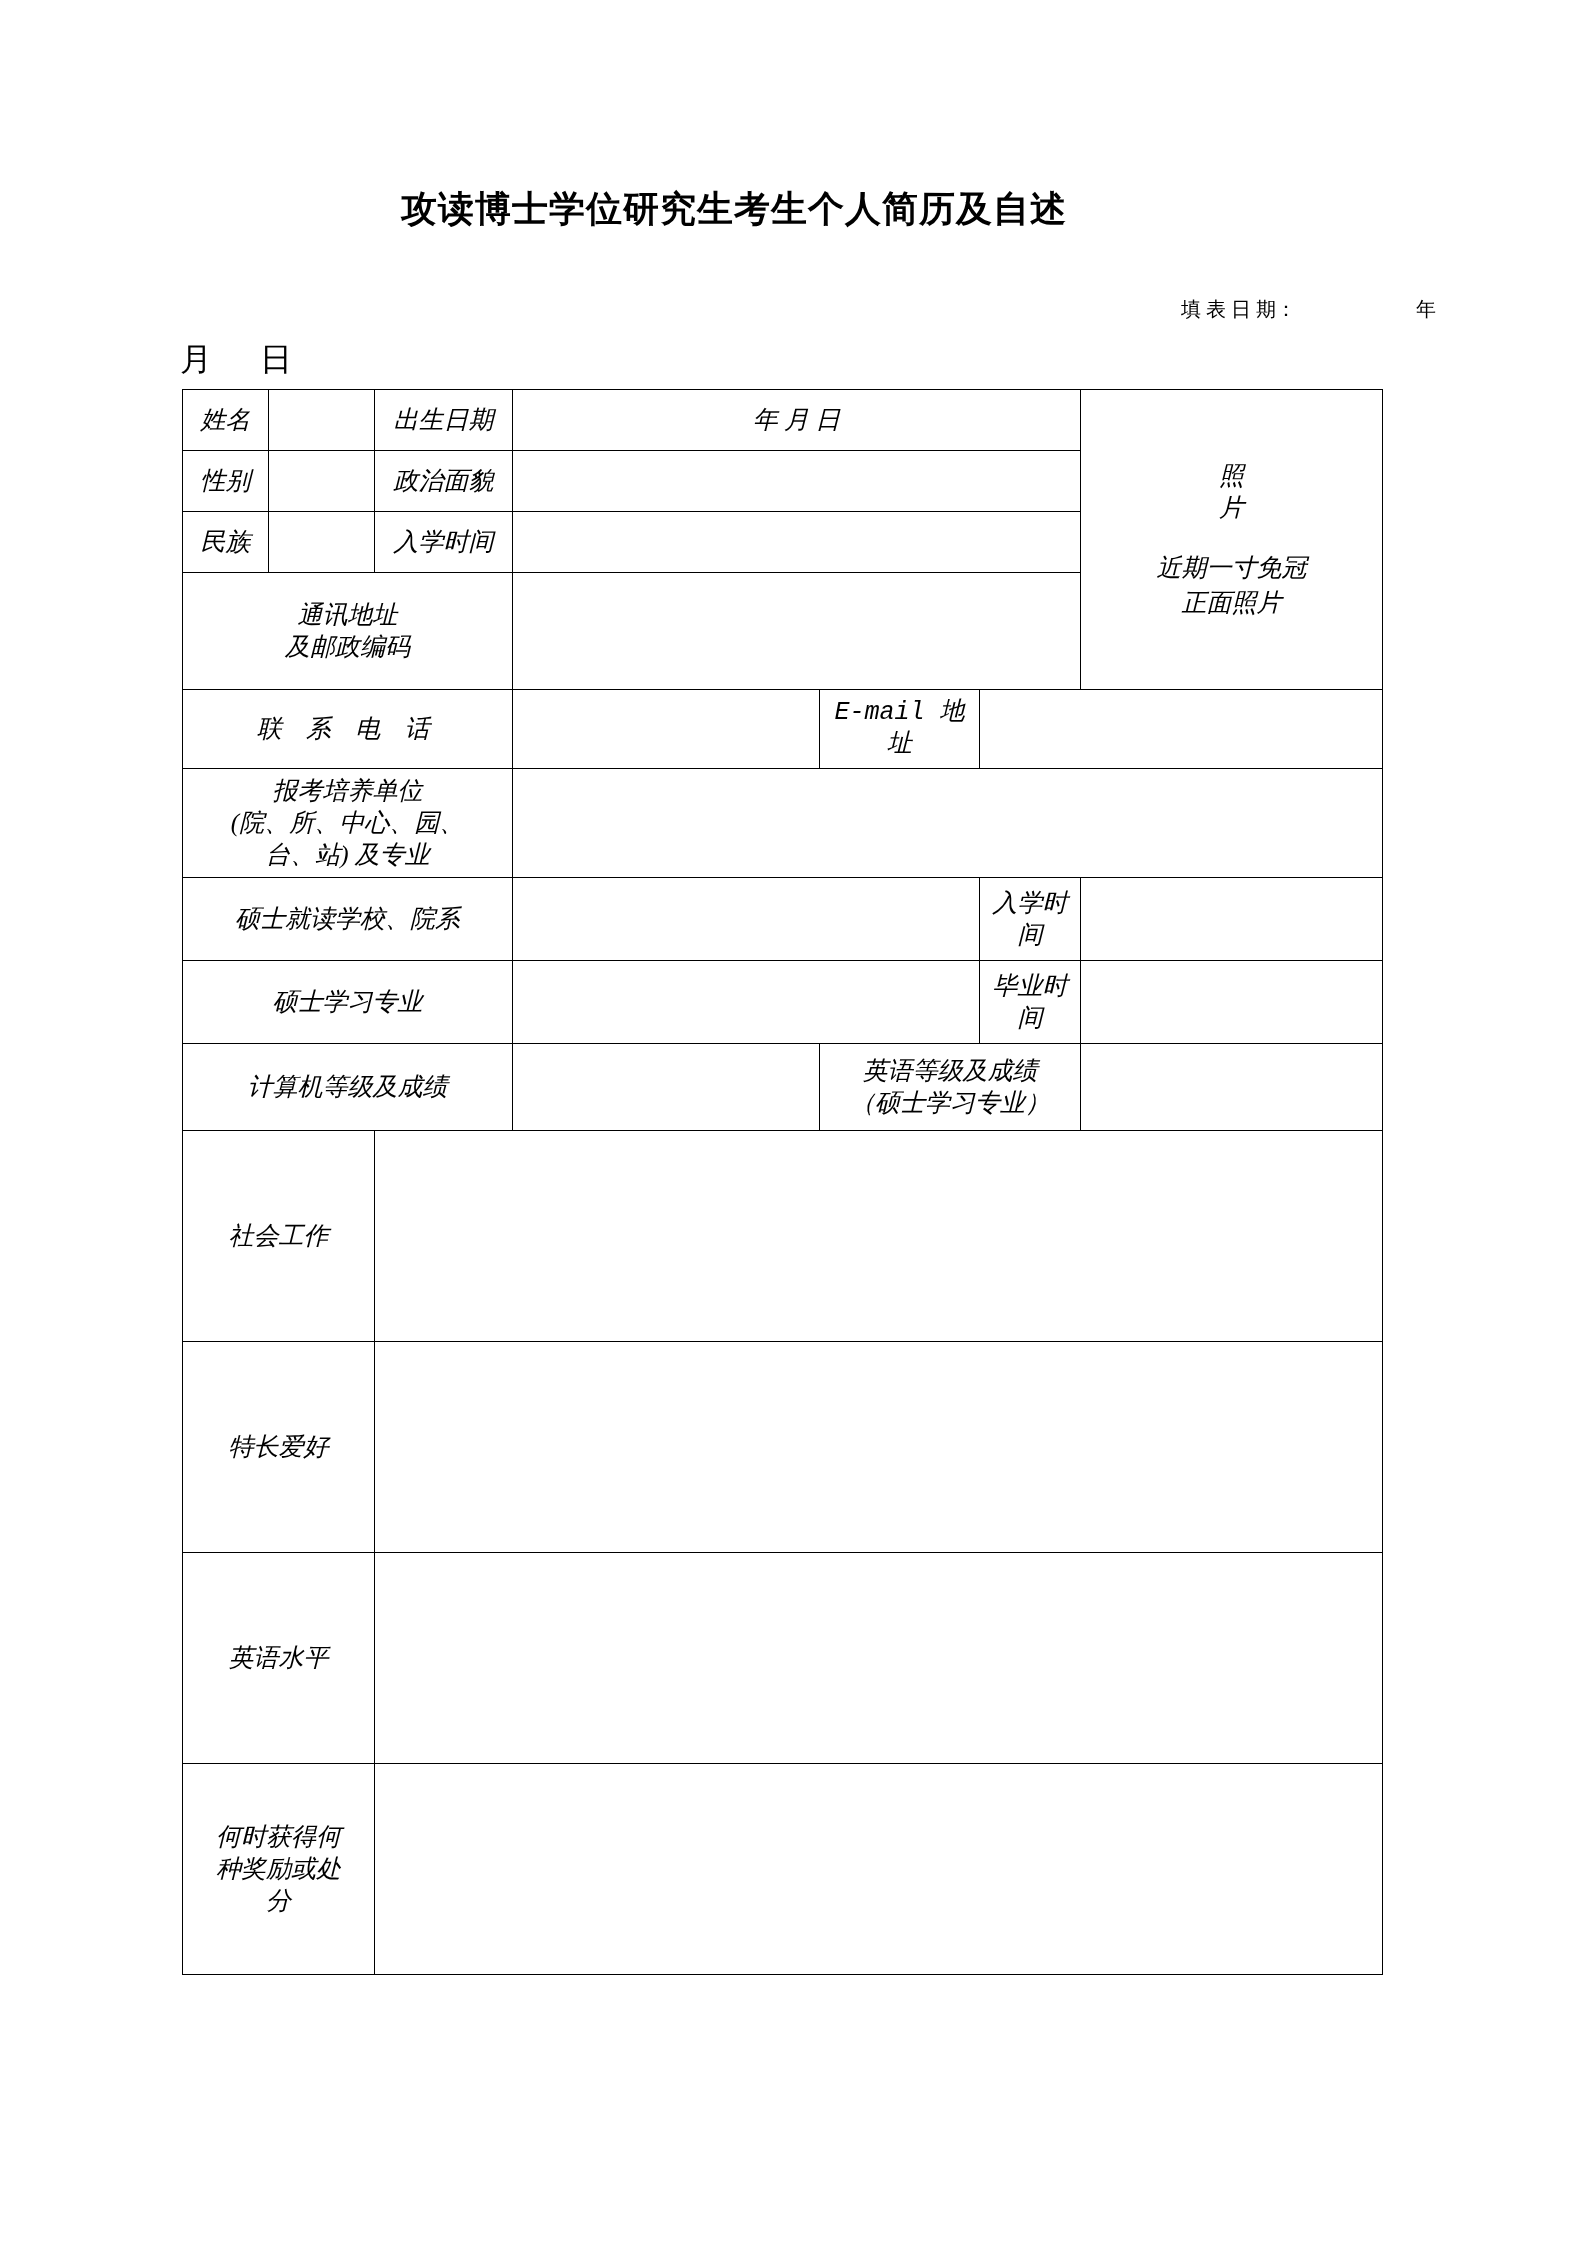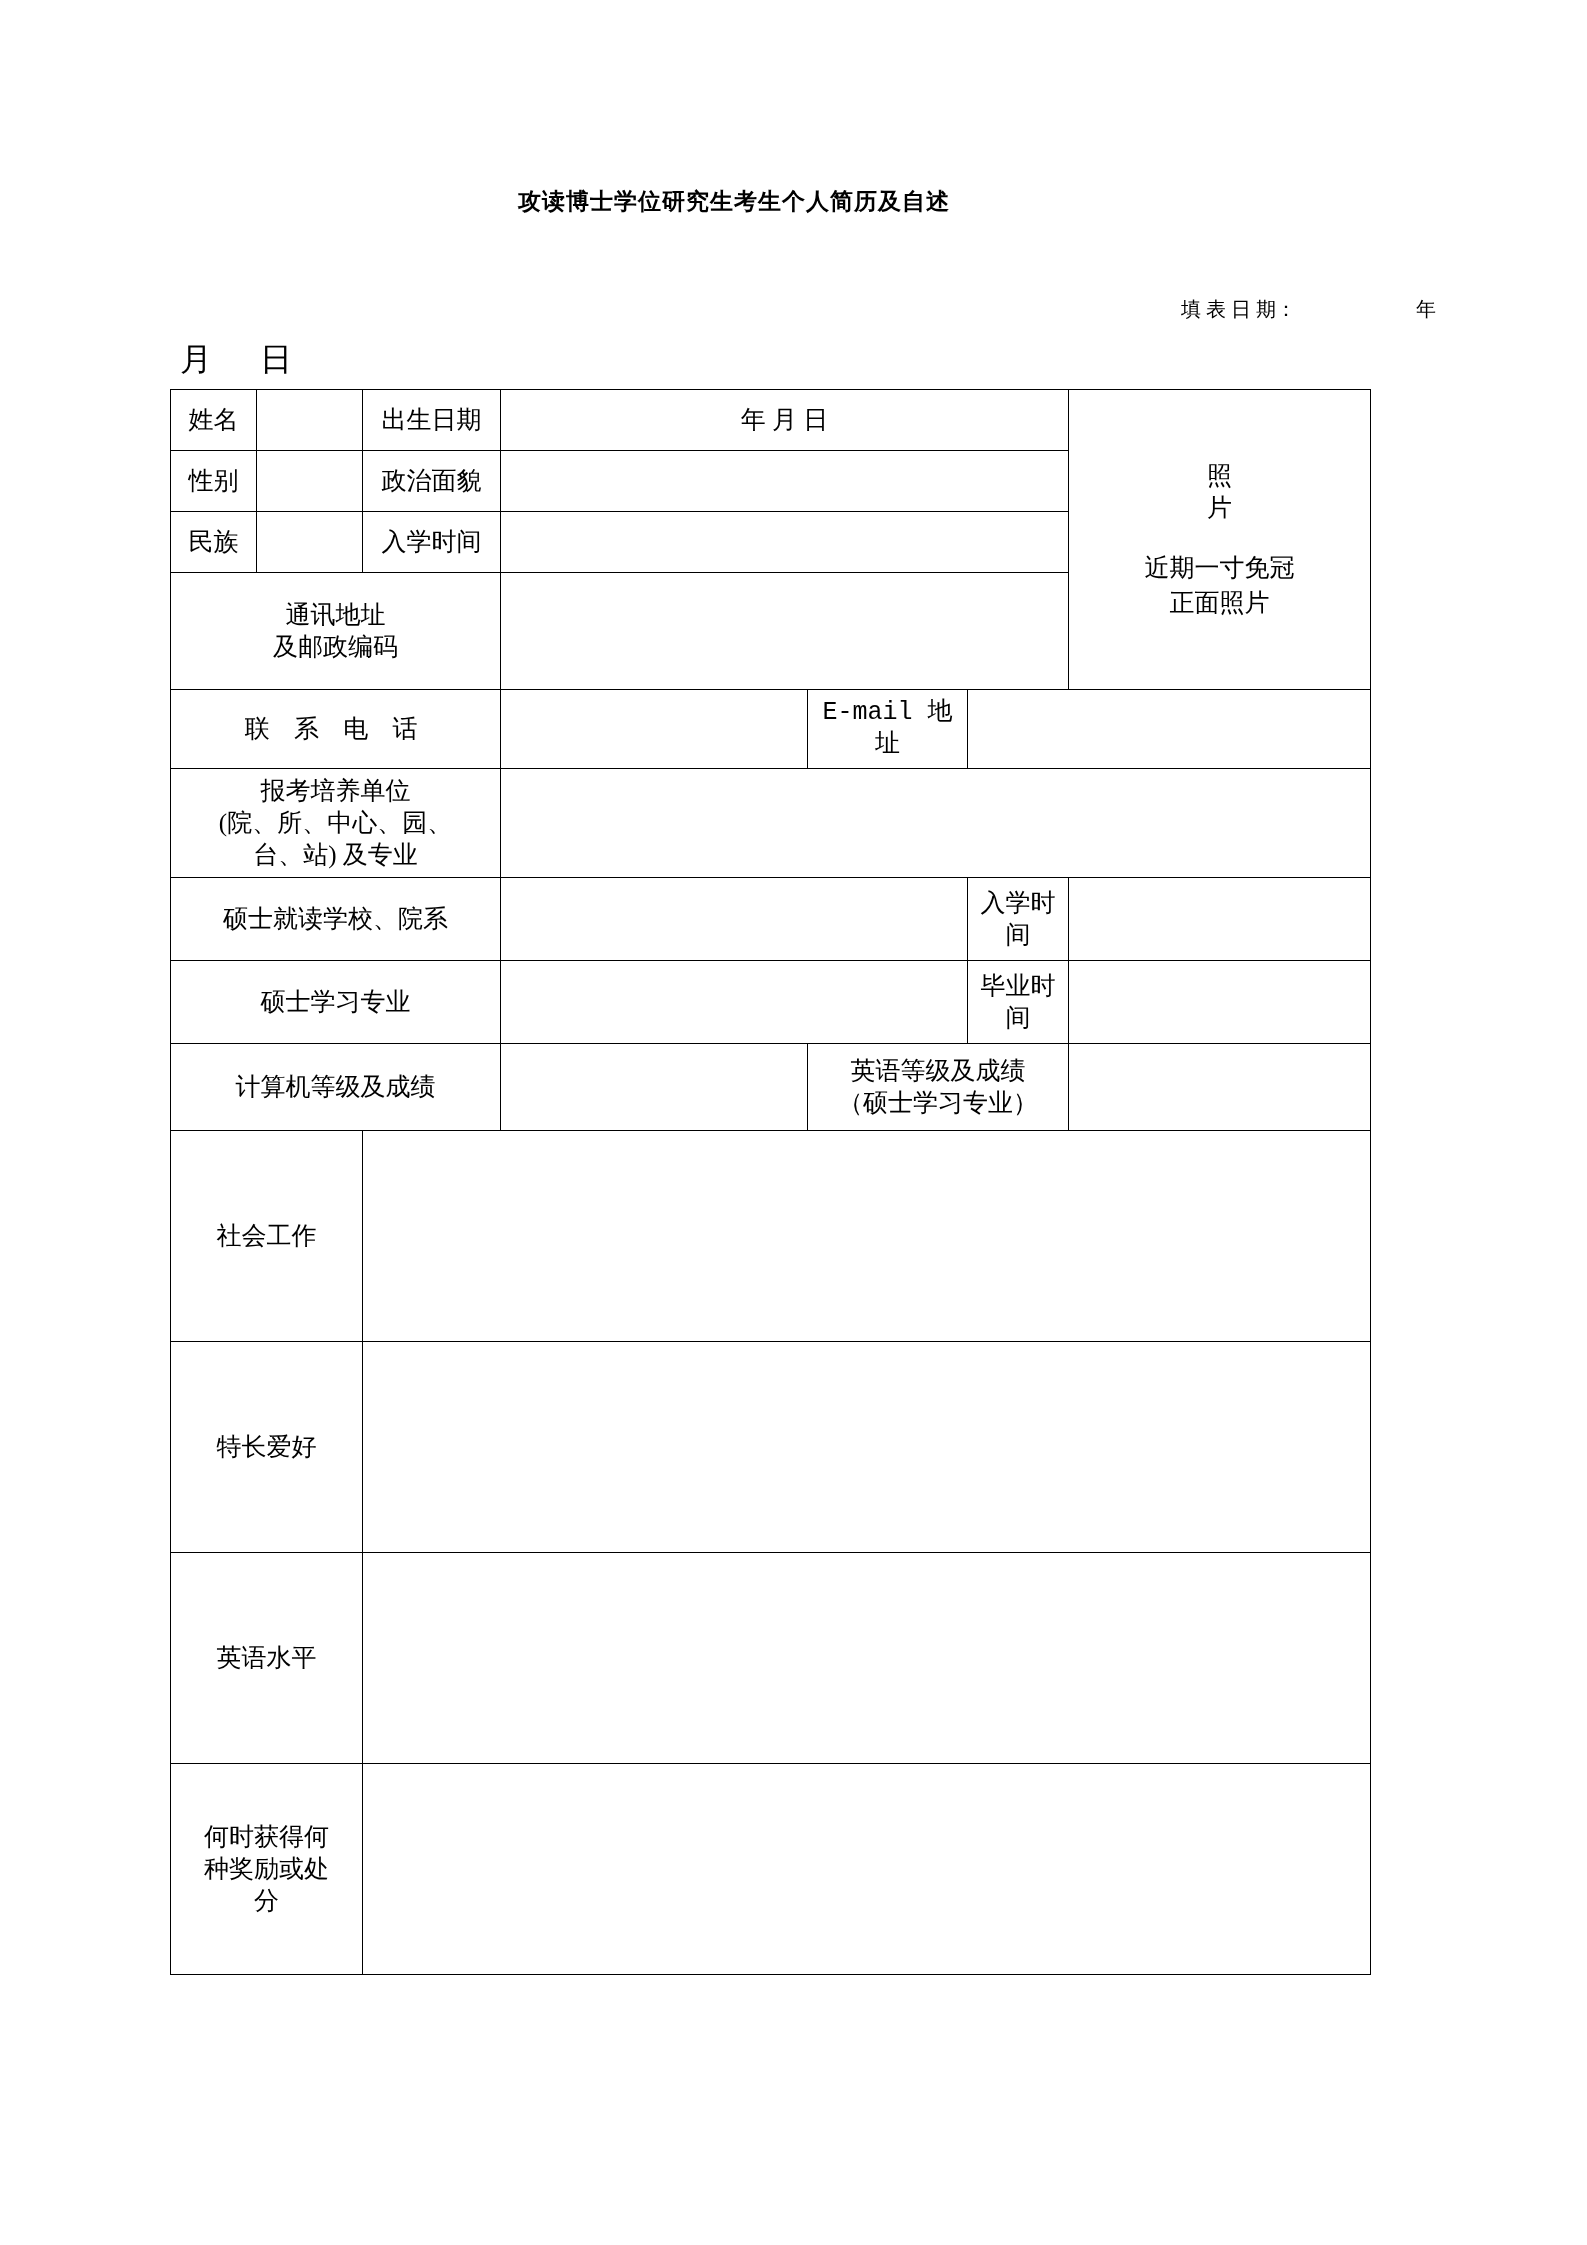--- a/index.html
+++ b/index.html
@@ -23,21 +23,21 @@
     height: 2245px;
   }
 
   
   .doc-title {
     position: absolute;
     left: 0;
     top: 188px;
     width: 1468px;
     text-align: center;
-    font-size: 23px;
+    font-size: 36px;
     font-weight: bold;
     letter-spacing: 1px;
     line-height: 1.2;
   }
 
   
   .date-line {
     position: absolute;
     left: 186px;
     top: 296px;
@@ -54,25 +54,26 @@
     width: 1250px;
     font-size: 32px;
     line-height: 1.35;
     text-align: left;
     white-space: pre;
   }
 
   
   table.form {
     position: absolute;
-    left: 170px;
+    left: 182px;
     top: 389px;
     width: 1200px;
     border-collapse: collapse;
     table-layout: fixed;
+    font-style: italic;
   }
   table.form td {
     border: 1.6px solid #000000;
     padding: 2px 4px;
     font-size: 25px;
     line-height: 1.28;
     text-align: center;
     vertical-align: middle;
     word-break: break-word;
   }

